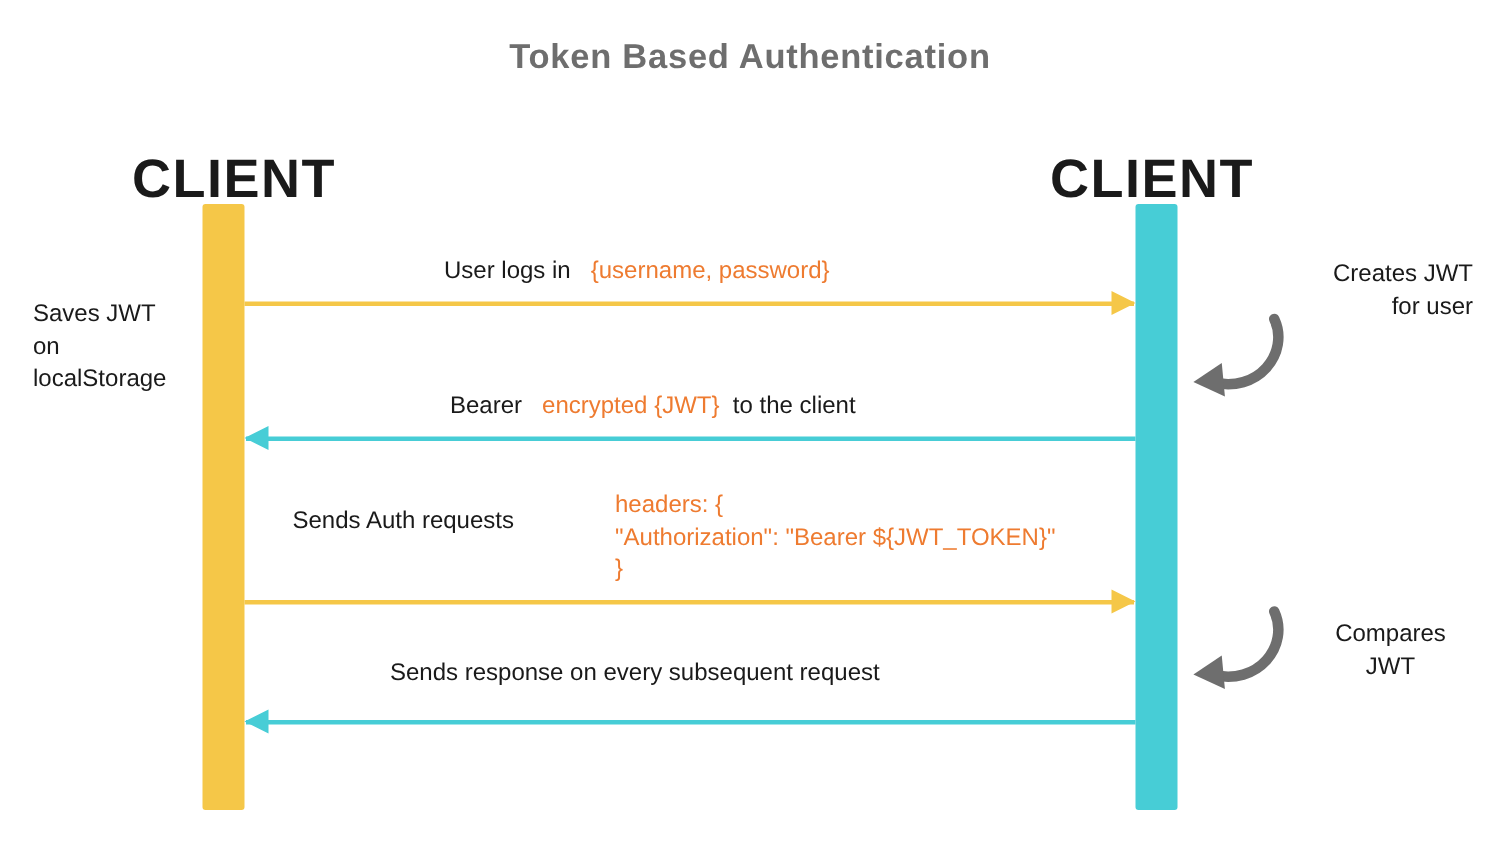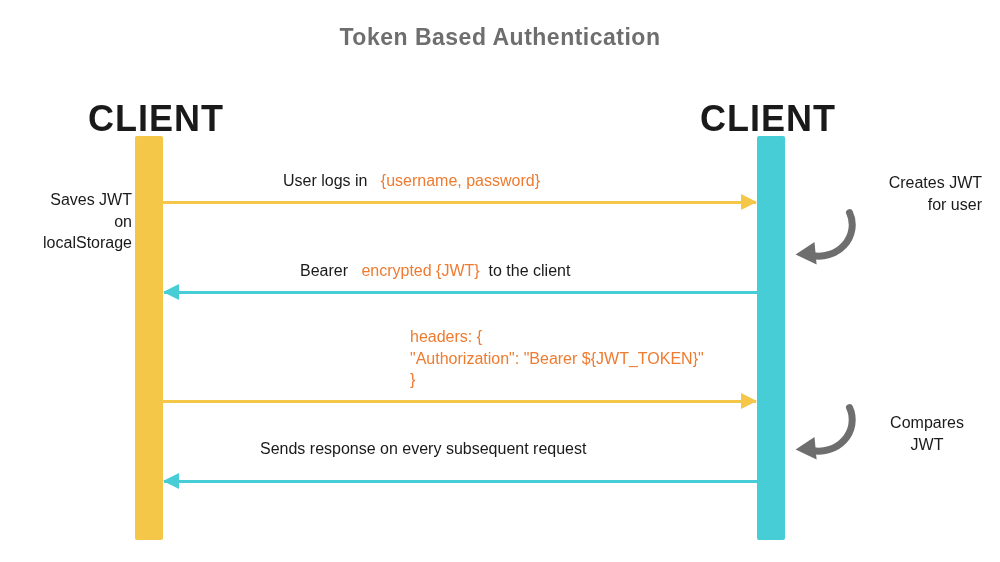--- a/index.html
+++ b/index.html
@@ -76,29 +76,29 @@
 <body>
 
 <div class="title">Token Based Authentication</div>
 
 <div class="actor-label" style="left:88px; top:98px;">CLIENT</div>
 <div class="actor-label" style="left:700px; top:98px;">CLIENT</div>
 
 <div class="lifeline" style="left: 135px; top: 136px; height: 404px; background: rgb(245, 199, 72);"></div>
 <div class="lifeline" style="left: 757px; top: 136px; height: 404px; background: rgb(71, 205, 214);"></div>
 
-<div class="arrow-label" style="left:283px; top:172px;">
+<div class="arrow-label" style="left:296px; top:172px;">
   <span>User logs in</span>
   &nbsp;&nbsp;<span class="orange">{username, password}</span>
 </div>
 <div class="arrow" style="left:163px; top:201px; width:593px; color:#f5c748; background:#f5c748;">
   <div class="arrow-head-right"></div>
 </div>
 
-<div class="side-note" style="left:22px; top:189px; text-align:right; width:110px;">
+<div class="side-note" style="left:22px; top:199px; text-align:left; width:110px;">
   <span style="white-space:pre-line;">Saves JWT
 on
 localStorage</span>
 </div>
 
 <div class="side-note" style="left:872px; top:172px; text-align:right; width:110px;">
   <span style="white-space:pre-line;">Creates JWT
 for user</span>
 </div>
 <svg class="loop-arrow" style="left:790px; top:200px;" viewBox="0 0 100 100">
@@ -109,20 +109,21 @@
 <div class="arrow-label" style="left:300px; top:262px;">
   <span>Bearer</span>
   &nbsp;&nbsp;<span class="orange">encrypted {JWT}</span>
   <span>&nbsp;</span><span>to the client</span>
 </div>
 <div class="arrow" style="left:164px; top:291px; width:593px; color:#47cdd6; background:#47cdd6;">
   <div class="arrow-head-left"></div>
 </div>
 
 <div class="arrow-label" style="left:195px; top:337px; white-space:normal; width:200px; line-height:1.35;">
+  <div>Sends Auth requests</div>
 </div>
 <div class="arrow-label" style="left:410px; top:326px; white-space:normal; line-height:1.35;">
   <div class="orange">headers: {</div>
   <div class="orange">"Authorization": "Bearer ${JWT_TOKEN}"</div>
   <div class="orange">}</div>
 </div>
 <div class="arrow" style="left:163px; top:400px; width:593px; color:#f5c748; background:#f5c748;">
   <div class="arrow-head-right"></div>
 </div>
 

